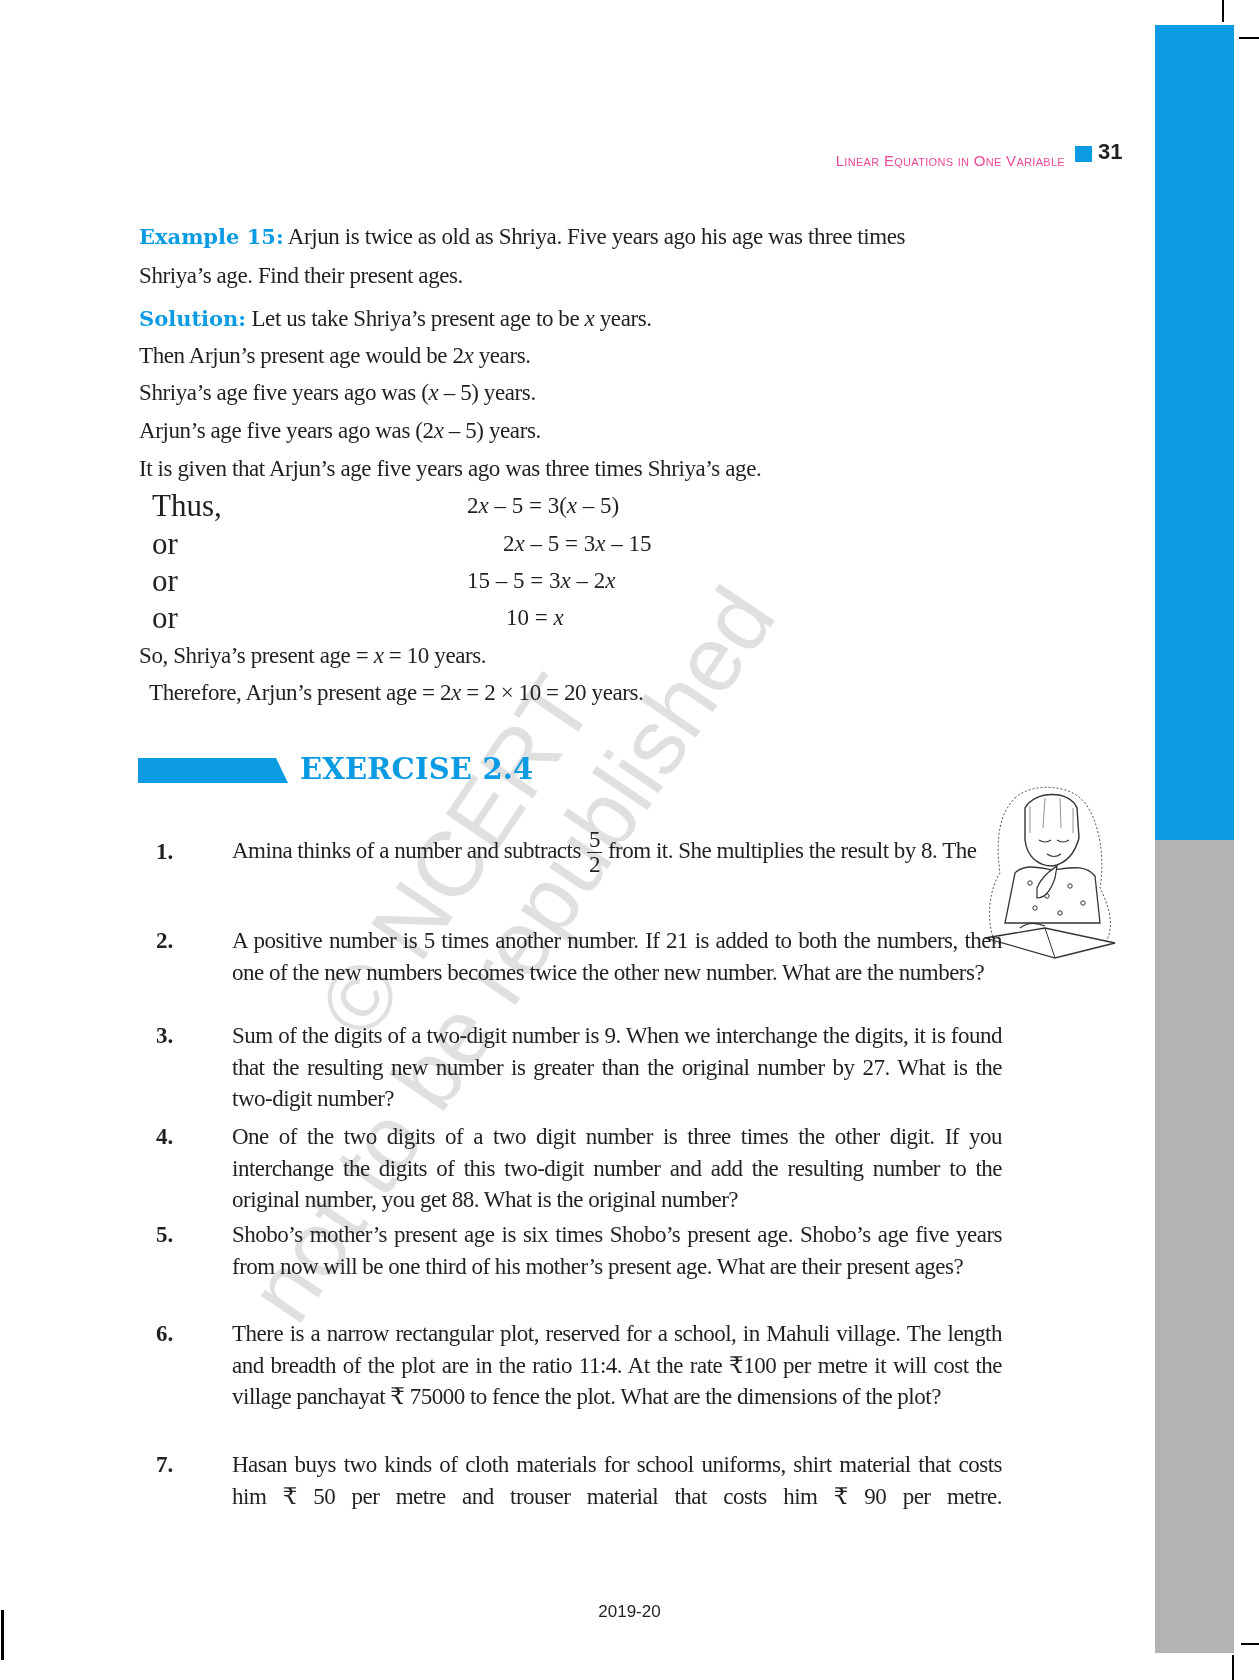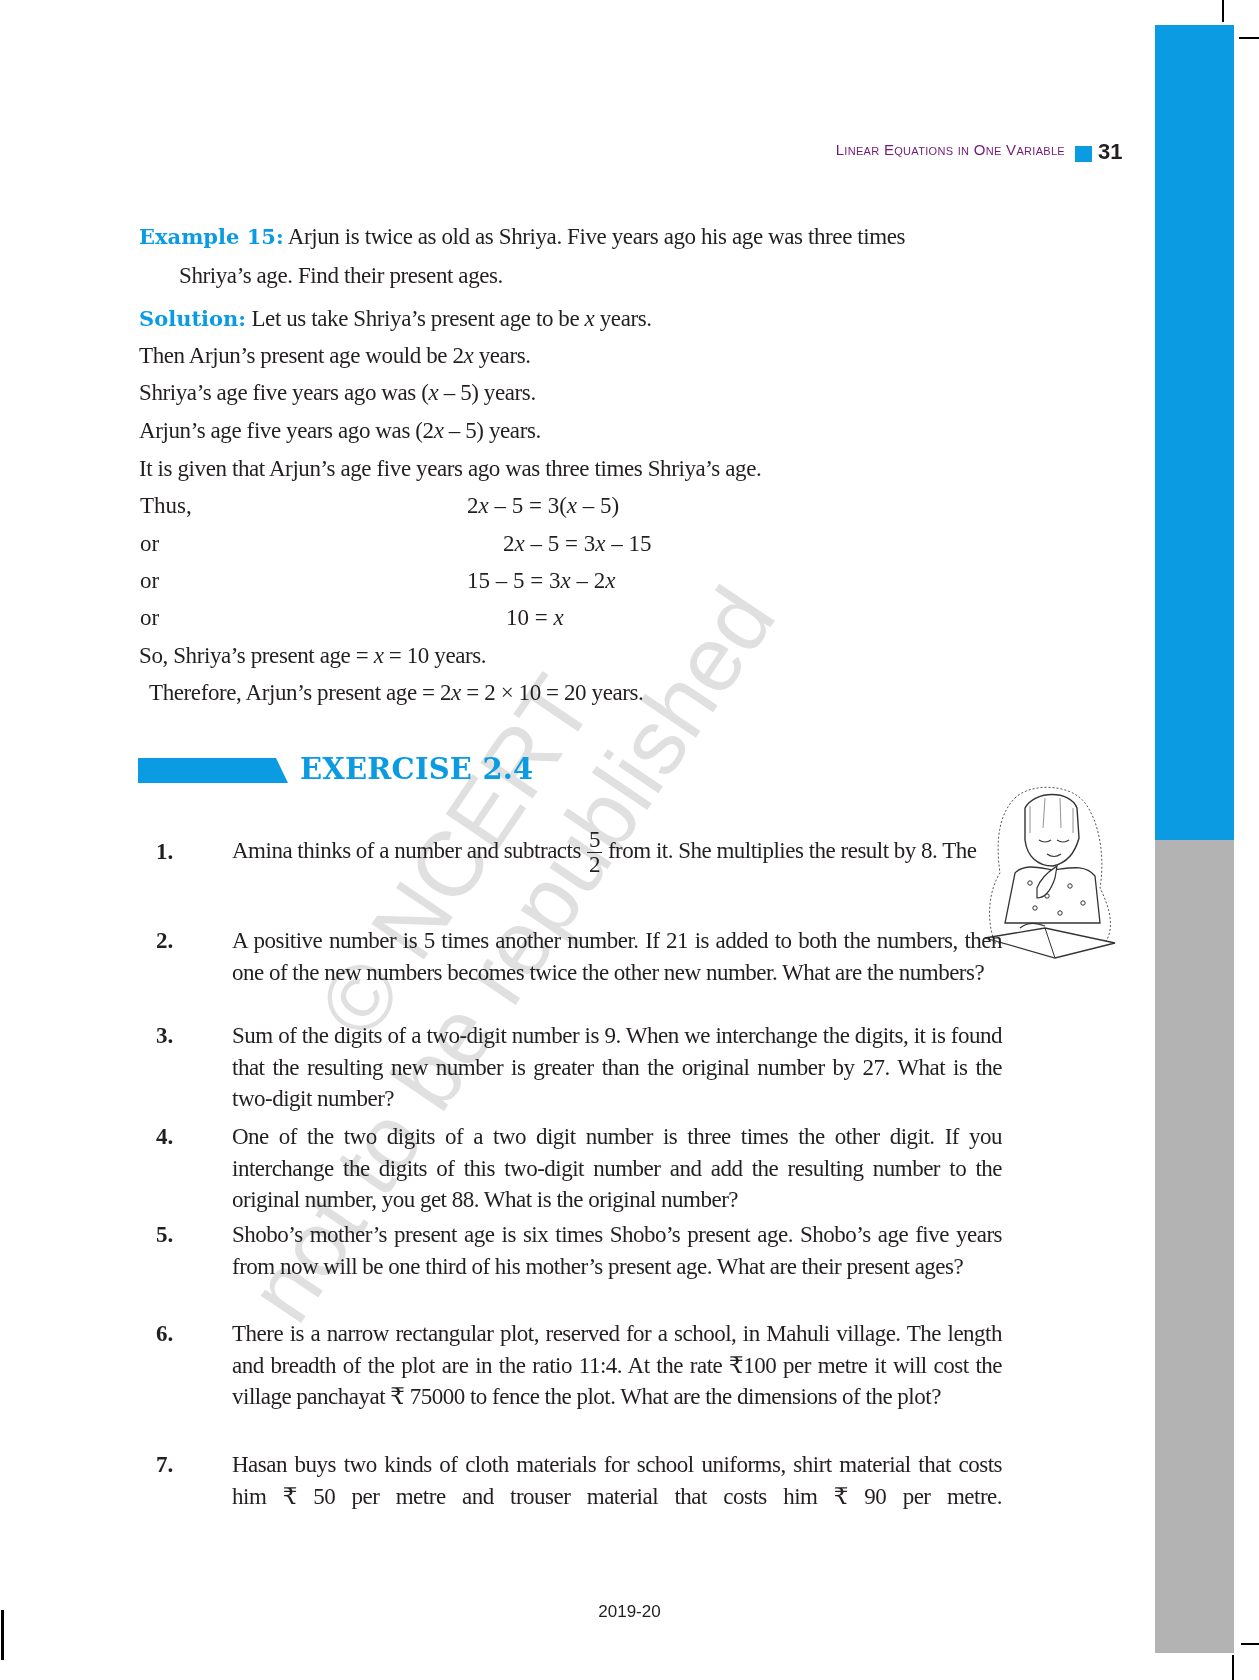--- a/index.html
+++ b/index.html
@@ -4,29 +4,29 @@
 <style>
   html, body { margin:0; padding:0; }
   body { width:1259px; height:1680px; position:relative; background:#ffffff; overflow:hidden;
          font-family:"Liberation Serif", "DejaVu Serif", serif; color:#231f20; }
   .abs { position:absolute; }
   
   #side-blue { left:1155px; top:25px; width:79px; height:815px; background:#0a9be3; }
   #side-gray { left:1155px; top:840px; width:79px; height:813px; background:#b3b3b3; }
   .crop { position:absolute; background:#000; }
   
-  #running-header { right:194px; top:141px; font-family:"Liberation Sans","DejaVu Sans",sans-serif;
-         font-size:15px; letter-spacing:0.3px; color:#701a75; white-space:nowrap; font-variant:small-caps; }
+  #running-header { right:194px; top:152px; font-family:"Liberation Sans","DejaVu Sans",sans-serif;
+         font-size:15px; letter-spacing:0.3px; color:#ec4899; white-space:nowrap; font-variant:small-caps; }
   #header-square { left:1075px; top:146px; width:17px; height:16px; background:#0a9be3; }
   #page-number { left:1098px; top:139px; font-family:"Liberation Sans","DejaVu Sans",sans-serif;
          font-weight:bold; font-size:22px; color:#231f20; }
   
   .line { position:absolute; left:139px; font-size:23px; line-height:28px; white-space:nowrap; letter-spacing:-0.4px; }
   .lbl { color:#0a9be3; font-weight:bold; font-family:"DejaVu Serif", serif; font-size:21px; letter-spacing:0; }
-  .eq-left { position:absolute; left:140px; font-size:23px; line-height:28px; }
+  .eq-left { position:absolute; left:152px; font-size:31px; line-height:28px; }
   .eq-right { position:absolute; font-size:23px; line-height:28px; white-space:nowrap; }
   i.var { font-style:italic; }
   
   #exercise-bar { left:138px; top:758px; width:150px; height:25px; }
   #exercise-title { left:300px; top:752px; font-family:"DejaVu Serif", serif; font-weight:bold;
          font-size:29px; color:#0a9be3; letter-spacing:0.2px; }
   
   .q-num { position:absolute; left:156px; font-weight:bold; font-size:23px; line-height:31.5px; }
   .q-text { position:absolute; left:195px; width:770px; font-size:23px; line-height:31.5px;
             text-align:justify; letter-spacing:-0.5px;margin-left:37px; }
@@ -54,21 +54,21 @@
 <div class="wm" style="left:385px;top:950px;">© NCERT</div>
 <div class="wm" style="left:315px;top:1235px;">not to be republished</div>
 
 <div id="running-header" class="abs">Linear Equations in One Variable</div>
 <div id="header-square" class="abs"></div>
 <div id="page-number" class="abs">31</div>
 
 <div class="line" style="top:223px;">
   <span class="lbl">Example 15:</span><span> Arjun is twice as old as Shriya. Five years ago his age was three times</span>
 </div>
-<div class="line" style="top:262px;margin-left:40px;">Shriya’s age. Find their present ages.</div>
+<div class="line" style="top:262px;">Shriya’s age. Find their present ages.</div>
 <div class="line" style="top:305px;">
   <span class="lbl">Solution:</span><span> Let us take Shriya’s present age to be </span><i class="var">x</i><span> years.</span>
 </div>
 <div id="solution-lines">
     <div class="line" style="top: 342px;"><span>Then Arjun’s present age would be 2</span><i class="var">x</i><span> years.</span></div>
     <div class="line" style="top: 379px;"><span>Shriya’s age five years ago was (</span><i class="var">x</i><span> – 5) years.</span></div>
     <div class="line" style="top: 417px;"><span>Arjun’s age five years ago was (2</span><i class="var">x</i><span> – 5) years.</span></div>
     <div class="line" style="top: 455px;"><span>It is given that Arjun’s age five years ago was three times Shriya’s age.</span><span></span></div>
   </div>
 <div id="equations">

